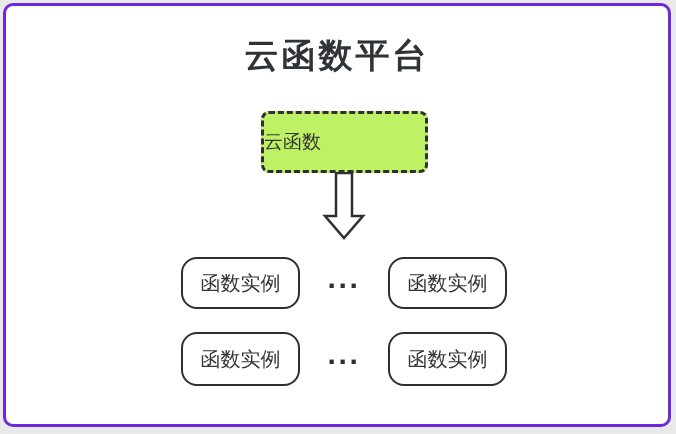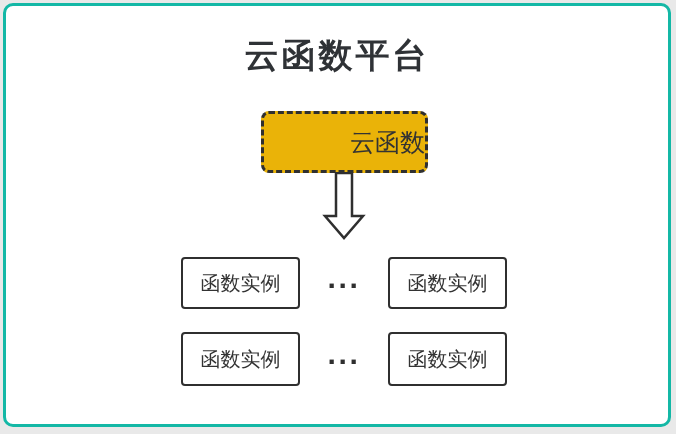--- a/index.html
+++ b/index.html
@@ -15,21 +15,21 @@
     overflow: hidden;
   }
   .card {
     position: absolute;
     left: 3px;
     top: 3px;
     width: 668px;
     height: 424px;
     box-sizing: border-box;
     background: #ffffff;
-    border: 3px solid #14b8a6;
+    border: 3px solid #6d28d9;
     border-radius: 10px;
   }
   .title {
     position: absolute;
     left: 0;
     top: 27px;
     width: 100%;
     text-align: center;
     font-size: 34px;
     font-weight: 700;
@@ -40,45 +40,45 @@
     position: absolute;
     left: 255px;
     top: 105px;
     width: 167px;
     height: 62px;
     box-sizing: border-box;
     border: 3px dashed #2f2f2f;
     border-radius: 8px;
     display: flex;
     align-items: center;
-    justify-content: flex-end;
-    font-size: 25px;
+    justify-content: flex-start;
+    font-size: 19px;
     color: #333333;
-    background: #eab308;
+    background: #bef264;
   }
   .arrow {
     position: absolute;
     left: 316px;
     top: 166px;
     width: 44px;
     height: 68px;
   }
   .arrow polygon {
     fill: #ffffff;
     stroke: #2f2f2f;
     stroke-width: 2.5;
     stroke-linejoin: miter;
   }
   .inst {
     position: absolute;
     box-sizing: border-box;
     width: 119px;
     height: 52px;
     border: 2.5px solid #2f2f2f;
-    border-radius: 4px;
+    border-radius: 16px;
     display: flex;
     align-items: center;
     justify-content: center;
     font-size: 20px;
     color: #333333;
     background: #ffffff;
   }
   .r1 { top: 251px; }
   .r2 { top: 326px; height: 54px; }
   .col-left  { left: 175px; }

